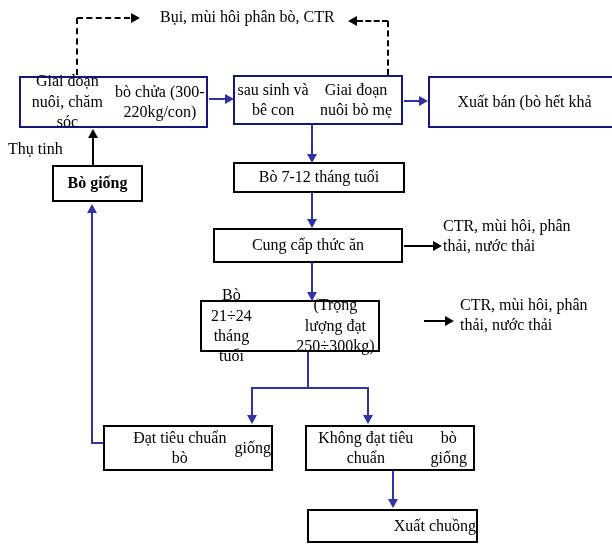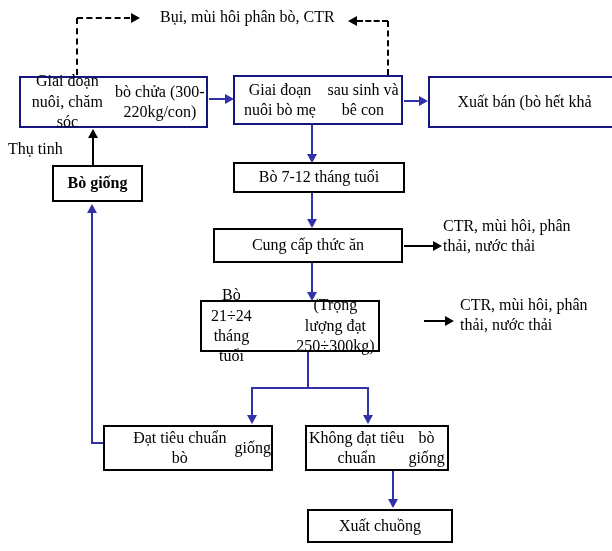--- a/index.html
+++ b/index.html
@@ -69,22 +69,22 @@
 
   <div class="box navy" style="left:19px; top:76px; width:189px; height:52px;">
     <span>Giai đoạn nuôi, chăm sóc</span>
     <span>bò chửa (300-220kg/con)</span>
   </div>
 
   <div class="line-h blue" style="left:209px; top:98px; width:17px;"></div>
   <div class="head right-blue" style="left:225px; top:94px;"></div>
 
   <div class="box navy" style="left:233px; top:75px; width:170px; height:50px;">
+    <span>sau sinh và bê con</span>
     <span>Giai đoạn nuôi bò mẹ</span>
-    <span>sau sinh và bê con</span>
   </div>
 
   <div class="line-h blue" style="left:404px; top:100px; width:16px;"></div>
   <div class="head right-blue" style="left:419px; top:96px;"></div>
 
   <div class="box navy" style="left:428px; top:76px; width:193px; height:52px;">
     <span>Xuất bán (bò hết khả</span>
   </div>
 
   <div class="lbl" style="left:8px; top:139px;text-align:right;">Thụ tinh</div>
@@ -140,25 +140,25 @@
   <div class="line-v blue" style="left:251px; top:387px; height:29px;"></div>
   <div class="head down-blue" style="left:247px; top:415px;"></div>
   <div class="line-v blue" style="left:367px; top:387px; height:29px;"></div>
   <div class="head down-blue" style="left:363px; top:415px;"></div>
 
   <div class="box black" style="left:103px; top:425px; width:170px; height:46px;padding-left:20px;">
     <span>Đạt tiêu chuẩn bò</span>
     <span>giống</span>
   </div>
 
-  <div class="box black" style="left:305px; top:425px; width:144px; height:46px;">
+  <div class="box black" style="left:305px; top:425px; width:170px; height:46px;">
     <span>Không đạt tiêu chuẩn</span>
     <span>bò giống</span>
   </div>
 
   <div class="line-v blue" style="left:392px; top:471px; height:29px;"></div>
   <div class="head down-blue" style="left:388px; top:499px;"></div>
 
-  <div class="box black" style="left:307px; top:509px; width:146px; height:34px;">
+  <div class="box black" style="left:307px; top:509px; width:171px; height:34px;justify-content:flex-end;">
     <span>Xuất chuồng</span>
   </div>
 
 </div>
 
 </body></html>

